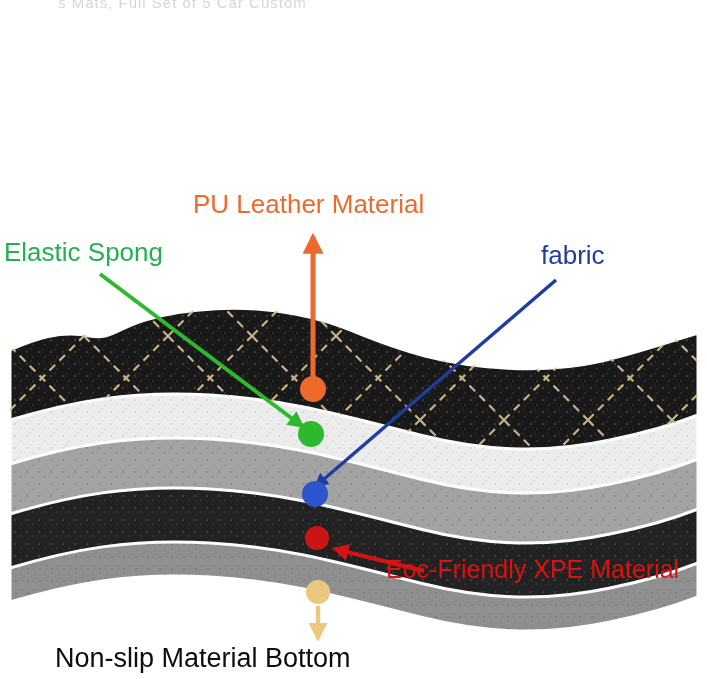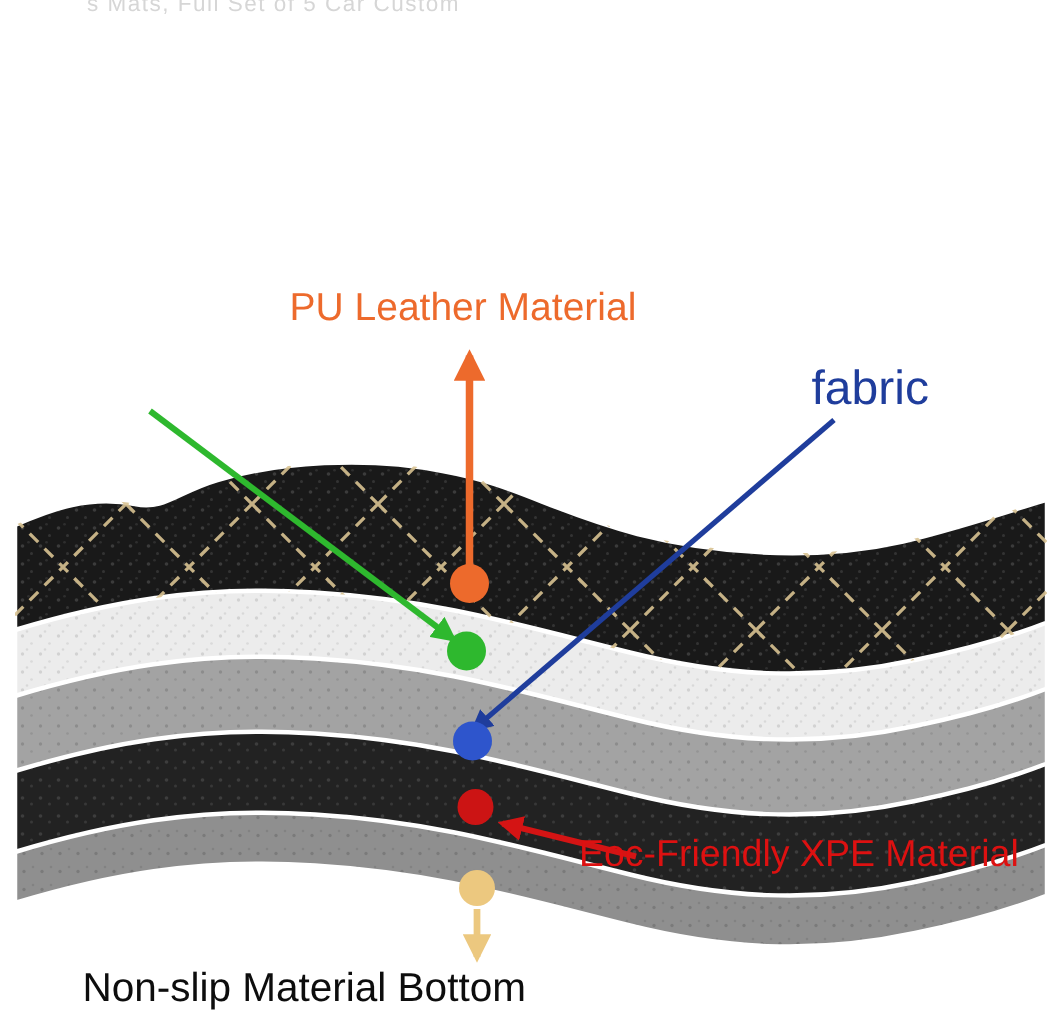--- a/index.html
+++ b/index.html
@@ -11,21 +11,21 @@
     font-family:"Liberation Sans", sans-serif;
   }
   .layers-svg{position:absolute;left:0;top:0;}
   .label{position:absolute;white-space:nowrap;line-height:1.1;}
   .label-watermark{
     left:58px;top:-5px;
     font-size:15px;color:#d6d6d6;letter-spacing:1px;
   }
   .label-pu{left:193px;top:190px;font-size:26px;color:#ed6a2c;text-align:right;}
   .label-sponge{left:4px;top:238px;font-size:26px;color:#22b14c;}
-  .label-fabric{left:541px;top:241px;font-size:32px;color:#1f3d9c;}
+  .label-fabric{left:541px;top:241px;font-size:26px;color:#1f3d9c;}
   .label-xpe{left:386px;top:556px;font-size:25px;color:#dd1111;}
   .label-nonslip{left:55px;top:644px;font-size:27px;color:#0d0d0d;}
 </style>
 </head>
 <body>
 
 <div class="stage">
 
   <div class="label label-watermark">s Mats, Full Set of 5 Car Custom</div>
 
@@ -100,19 +100,20 @@
 
     <circle cx="313" cy="389" r="13" fill="#ed6a2c"></circle>
     <circle cx="311" cy="434" r="13" fill="#2eb82e"></circle>
     <circle cx="315" cy="494" r="13" fill="#2e55cc"></circle>
     <circle cx="317" cy="538" r="12" fill="#cc1414"></circle>
     <circle cx="318" cy="592" r="12" fill="#ecc87f"></circle>
   </svg>
 
   <div class="label label-pu">PU Leather Material</div>
 
+  <div class="label label-sponge">Elastic Spong</div>
 
   <div class="label label-fabric">fabric</div>
 
   <div class="label label-xpe">Eoc-Friendly XPE Material</div>
 
   <div class="label label-nonslip">Non-slip Material Bottom</div>
 </div>
 
 </body></html>

